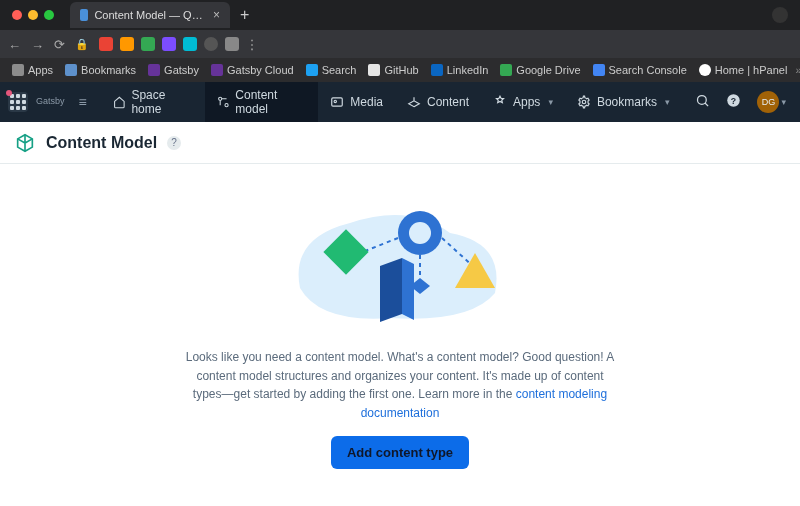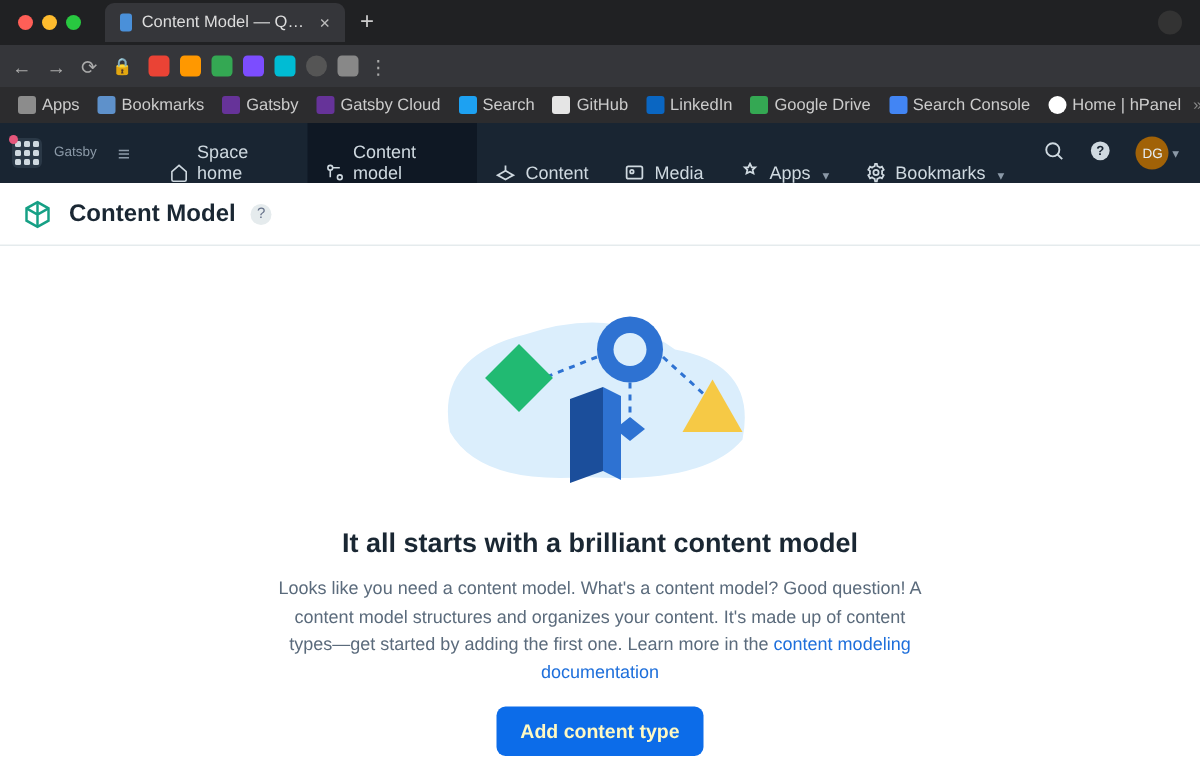--- a/index.html
+++ b/index.html
@@ -29,39 +29,39 @@
   
   .app-nav { display:flex; align-items:center; height:40px; background:#192532; color:#cfd9e0; font-size:12px;}
   .app-left { display:flex; align-items:center; gap:8px; padding:0 8px;}
   .grid-icn { width:20px;height:20px; display:flex;flex-wrap:wrap;gap:2px; padding:2px; border-radius:4px; background:#2a3846;}
   .grid-icn span{width:4px;height:4px;background:#cfd9e0;border-radius:1px;}
   .space-col{display:flex;flex-direction:column;line-height:1.1;}
   .space-col .s1{font-size:9px;color:#8b99a7;}
   .space-col .s2{font-size:11px;font-weight:600;color:#e5edf3;}
   .ham { color:#8b99a7; font-size:14px; padding:0 6px;}
   .nav-items { display:flex; align-items:stretch; height:100%;}
-  .nav-item { display:flex; align-items:flex-end; gap:6px; padding:0 12px; color:#cfd9e0; cursor:pointer;}
+  .nav-item { display:flex; align-items:center; gap:6px; padding:0 12px; color:#cfd9e0; cursor:pointer;}
   .nav-item.active { background:#0f1824;}
   .nav-item svg,.nav-ic{width:14px;height:14px;}
   .nav-right{margin-left:auto;display:flex;align-items:center;gap:16px;padding:0 14px;}
   .nav-right .ic{color:#cfd9e0;font-size:13px;}
   .user-badge{width:22px;height:22px;border-radius:50%;background:#a16207;color:#e5edf3;font-size:9px;display:flex;align-items:center;justify-content:center;}
   .caret{font-size:9px;color:#8b99a7;margin-left:2px;}
   
   .page-head { display:flex; align-items:center; gap:10px; height:42px; padding:0 14px; border-bottom:1px solid #e5ebed;}
   .ph-icon { width:22px;height:22px;}
   .ph-title { font-size:16px; font-weight:700; color:#1a2733;}
   .qmark { width:14px;height:14px;border-radius:50%;background:#e5ebed;color:#67728a;font-size:10px;display:flex;align-items:center;justify-content:center;}
   
   .content { display:flex;flex-direction:column;align-items:center;padding-top:24px;}
   .illus { width:260px;height:150px;position:relative;}
   .empty-h { font-size:18px; font-weight:700; color:#1a2733; margin-top:14px;}
   .empty-p { font-size:12px; color:#5b6b7c; text-align:center; max-width:430px; line-height:1.55; margin-top:10px;}
   .empty-p a{color:#1e6fdb;text-decoration:none;}
-  .cta { margin-top:14px; background:#0c6ce9; color:#fef9c3; border:none; border-radius:6px; padding:9px 16px; font-size:13px; font-weight:600; cursor:pointer;}
+  .cta { margin-top:14px; background:#0c6ce9; color:#0f172a; border:none; border-radius:6px; padding:9px 16px; font-size:13px; font-weight:600; cursor:pointer;}
 </style>
 </head>
 <body>
 
 <div class="chrome">
   <div class="tabbar">
     <div class="traffic">
       <div class="dot r"></div>
       <div class="dot y"></div>
       <div class="dot g"></div>
@@ -167,31 +167,31 @@
     <div class="nav-item active">
       <svg class="nav-ic" viewBox="0 0 24 24" fill="none" stroke="#cfd9e0" stroke-width="2">
           <circle cx="6" cy="6" r="3"></circle>
           <circle cx="18" cy="18" r="3"></circle>
           <path d="M9 6h9M6 9v9"></path>
         </svg>
       <span>Content model</span>
     </div>
     <div class="nav-item">
       <svg class="nav-ic" viewBox="0 0 24 24" fill="none" stroke="#cfd9e0" stroke-width="2">
+          <rect x="3" y="5" width="18" height="14" rx="2"></rect>
+          <circle cx="9" cy="11" r="2"></circle>
+        </svg>
+      <span>Media</span>
+    </div>
+    <div class="nav-item">
+      <svg class="nav-ic" viewBox="0 0 24 24" fill="none" stroke="#cfd9e0" stroke-width="2">
           <path d="M12 20l9-5-9-5-9 5 9 5z"></path>
           <path d="M12 10V4"></path>
         </svg>
       <span>Content</span>
-    </div>
-    <div class="nav-item">
-      <svg class="nav-ic" viewBox="0 0 24 24" fill="none" stroke="#cfd9e0" stroke-width="2">
-          <rect x="3" y="5" width="18" height="14" rx="2"></rect>
-          <circle cx="9" cy="11" r="2"></circle>
-        </svg>
-      <span>Media</span>
     </div>
     <div class="nav-item">
       <svg class="nav-ic" viewBox="0 0 24 24" fill="none" stroke="#cfd9e0" stroke-width="2">
           <path d="M12 2l2 4h4l-3 3 1 4-4-2-4 2 1-4-3-3h4l2-4z"></path>
         </svg>
       <span>Apps</span>
         <span class="caret">▾</span>
     </div>
     <div class="nav-item">
       <svg class="nav-ic" viewBox="0 0 24 24" fill="none" stroke="#cfd9e0" stroke-width="2">
@@ -242,18 +242,17 @@
       <line x1="172" y1="50" x2="205" y2="80" stroke="#2e72d2" stroke-width="2" stroke-dasharray="4 4"></line>
       <rect x="60" y="48" width="32" height="32" fill="#21ba72" transform="rotate(45 76 64)"></rect>
       <polygon points="205,65 225,100 185,100" fill="#f6c945"></polygon>
       <polygon points="150,90 160,98 150,106 140,98" fill="#2e72d2"></polygon>
       <g transform="translate(110,70)">
         <path d="M0 8 L22 0 L22 56 L0 64 Z" fill="#1b4e9b"></path>
         <path d="M22 0 L34 6 L34 62 L22 56 Z" fill="#2e72d2"></path>
       </g>
     </svg>
   </div>
-  <div class="empty-h">It all starts with a brilliant content model</div>
   <p class="empty-p">
     <span>Looks like you need a content model. What's a content model? Good question! A content model structures and organizes your content. It's made up of content types—get started by adding the first one. Learn more in the </span><a href="#">content modeling documentation</a>
   </p>
   <button class="cta">Add content type</button>
 </div>
 
 </body></html>

